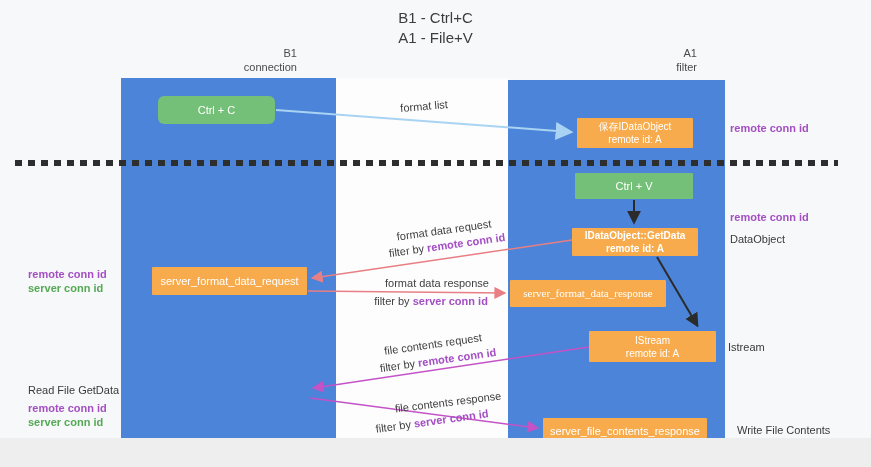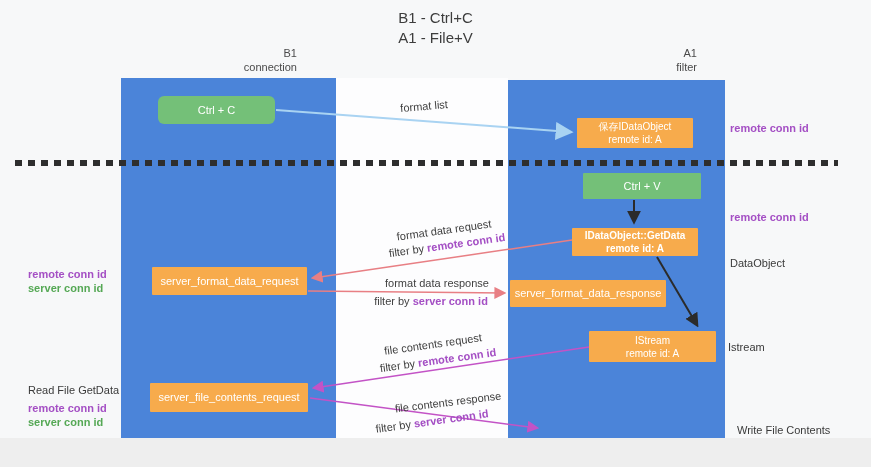--- a/index.html
+++ b/index.html
@@ -114,50 +114,50 @@
 
   <div class="node green" style="left:158px;top:96px;width:117px;height:28px;border-radius:6px;">
     <div>Ctrl + C</div>
   </div>
 
   <div class="node orange two-line" style="left:577px;top:118px;width:116px;height:30px;">
     <div>保存IDataObject</div>
     <div>remote id: A</div>
   </div>
 
-  <div class="node green" style="left:575px;top:173px;width:118px;height:26px;margin-left:8px;">
+  <div class="node green" style="left:575px;top:173px;width:118px;height:26px;">
     <div>Ctrl + V</div>
   </div>
 
   <div class="node orange two-line" style="left:572px;top:228px;width:126px;height:28px;font-weight:bold;">
     <div>IDataObject::GetData</div>
     <div>remote id: A</div>
   </div>
 
   <div class="node orange" style="left:152px;top:267px;width:155px;height:28px;">
     <div>server_format_data_request</div>
   </div>
 
-  <div class="node orange" style="left:510px;top:280px;width:156px;height:27px;">
+  <div class="node orange" style="left:510px;top:280px;width:156px;height:27px;font-family:Liberation Serif, serif;">
     <div>server_format_data_response</div>
   </div>
 
   <div class="node orange two-line" style="left:589px;top:331px;width:127px;height:31px;">
     <div>IStream</div>
     <div>remote id: A</div>
   </div>
 
-  <div class="node orange" style="left:150px;top:383px;width:158px;height:29px;">
-    <div>server_file_contents_request</div>
+
+  <div class="node orange" style="left:543px;top:418px;width:164px;height:27px;">
+    <div>server_file_contents_response</div>
   </div>
-
 
   <div class="side-label purple" style="left:730px;top:122px;">remote conn id</div>
   <div class="side-label purple" style="left:730px;top:211px;">remote conn id</div>
-  <div class="side-label" style="left:730px;top:233px;margin-top:24px;">DataObject</div>
+  <div class="side-label" style="left:730px;top:233px;">DataObject</div>
   <div class="side-label" style="left:728px;top:341px;">Istream</div>
   <div class="side-label" style="left:737px;top:424px;">Write File Contents</div>
 
   <div class="side-label purple" style="left:28px;top:268px;">remote conn id</div>
   <div class="side-label greentxt" style="left:28px;top:282px;">server conn id</div>
   <div class="side-label" style="left:28px;top:384px;">Read File GetData</div>
   <div class="side-label purple" style="left:28px;top:402px;">remote conn id</div>
   <div class="side-label greentxt" style="left:28px;top:416px;">server conn id</div>
 
   <div class="arrow-label" style="left:424px;top:106px;--rot:-5deg;">format list</div>

